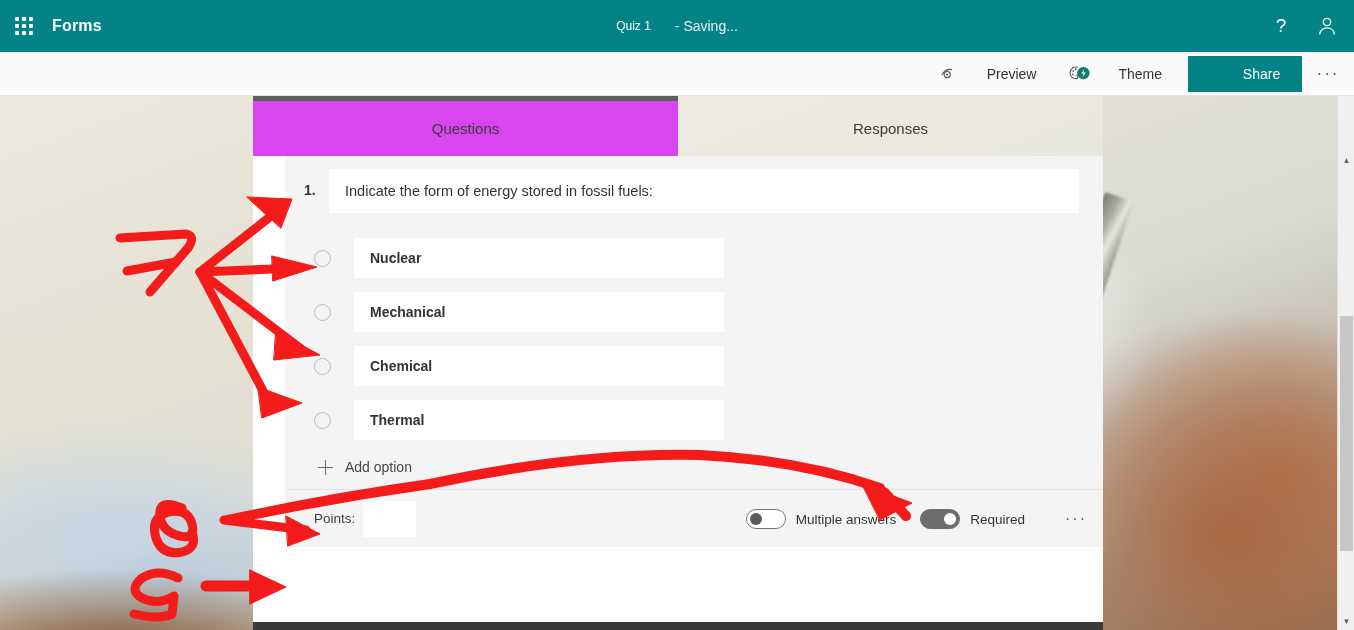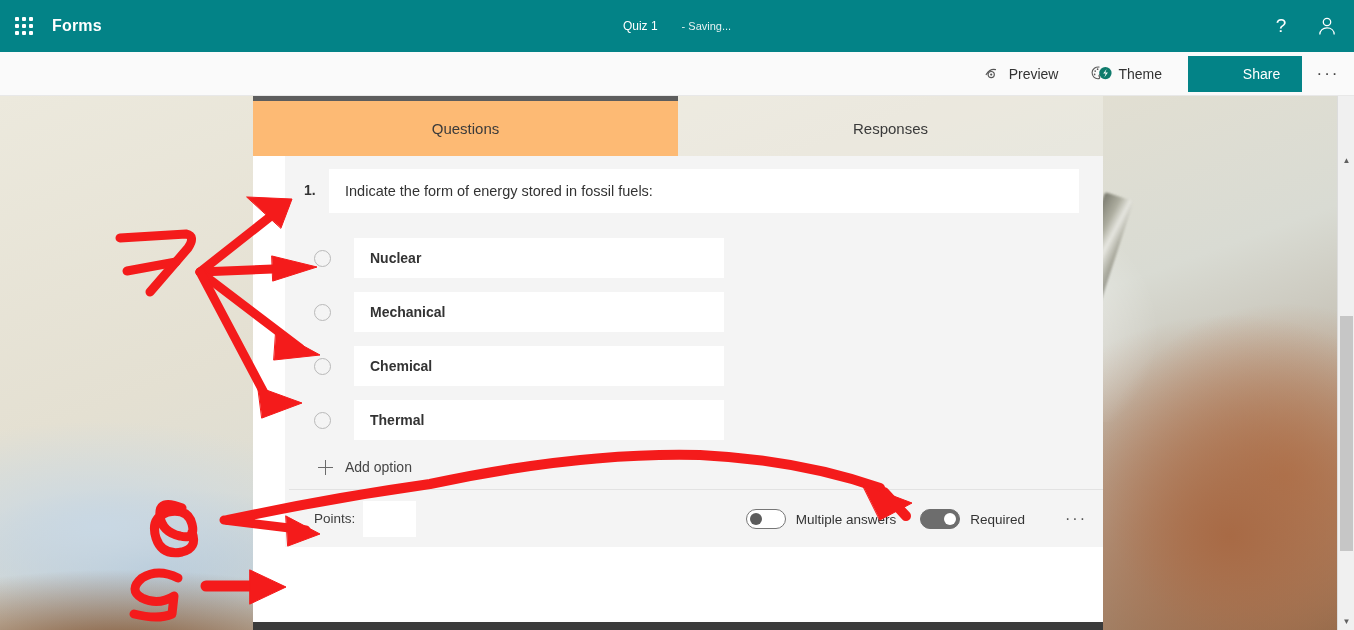--- a/index.html
+++ b/index.html
@@ -38,21 +38,21 @@
   .doc-title-wrap {
     position: absolute; left: 0; right: 0; top: 0;
     height: 52px;
     display: flex; align-items: center; justify-content: center;
     pointer-events: none;
   }
   .doc-title {
     color: #ffffff; font-size: 12px; pointer-events: auto; cursor: pointer;
   }
   .doc-status {
-    color: #e6f2f2; font-size: 11px; margin-left: 24px; pointer-events: auto;
+    color: #e6f2f2; font-size: 14px; margin-left: 24px; pointer-events: auto;
   }
   .hdr-right {
     position: absolute; right: 4px; top: 0; height: 52px;
     display: flex; align-items: center;
   }
   .hdr-icon-btn {
     width: 46px; height: 52px;
     display: flex; align-items: center; justify-content: center;
     color: #ffffff; cursor: pointer;
   }
@@ -61,21 +61,21 @@
   
   .cmdbar {
     position: absolute; top: 52px; left: 0;
     width: 1354px; height: 44px;
     background: #fafafa;
     border-bottom: 1px solid #e8e8e8;
     display: flex; align-items: center; justify-content: flex-end;
     z-index: 35;
   }
   .cmd-item {
-    display: flex; align-items: center; gap: 4px;
+    display: flex; align-items: center; gap: 26px;
     height: 44px; padding: 0 16px;
     color: #333333; font-size: 14px; cursor: pointer;
   }
   .share-btn {
     background: #038387; color: #ffffff;
     height: 36px; min-width: 114px;
     display: flex; align-items: center; justify-content: center;
     font-size: 14px; margin-left: 10px; cursor: pointer; padding-left: 33px;
   }
   .ellipsis-btn {
@@ -136,21 +136,21 @@
     display: flex; align-items: stretch;
     height: 60px;
   }
   .tab {
     display: flex; align-items: center; justify-content: center;
     font-size: 15px; color: #3b3b3b;
     cursor: pointer; position: relative;
   }
   .tab-questions {
     width: 425px;
-    background: #fdba74;
+    background: #d946ef;
     border-top: 5px solid #5d5d5d;
   }
   .tab-responses {
     width: 425px;
     background: rgba(255,255,255,0.28);
     border-top: 5px solid transparent;
     color: #3a3a3a;
   }
 
   .card-area {

